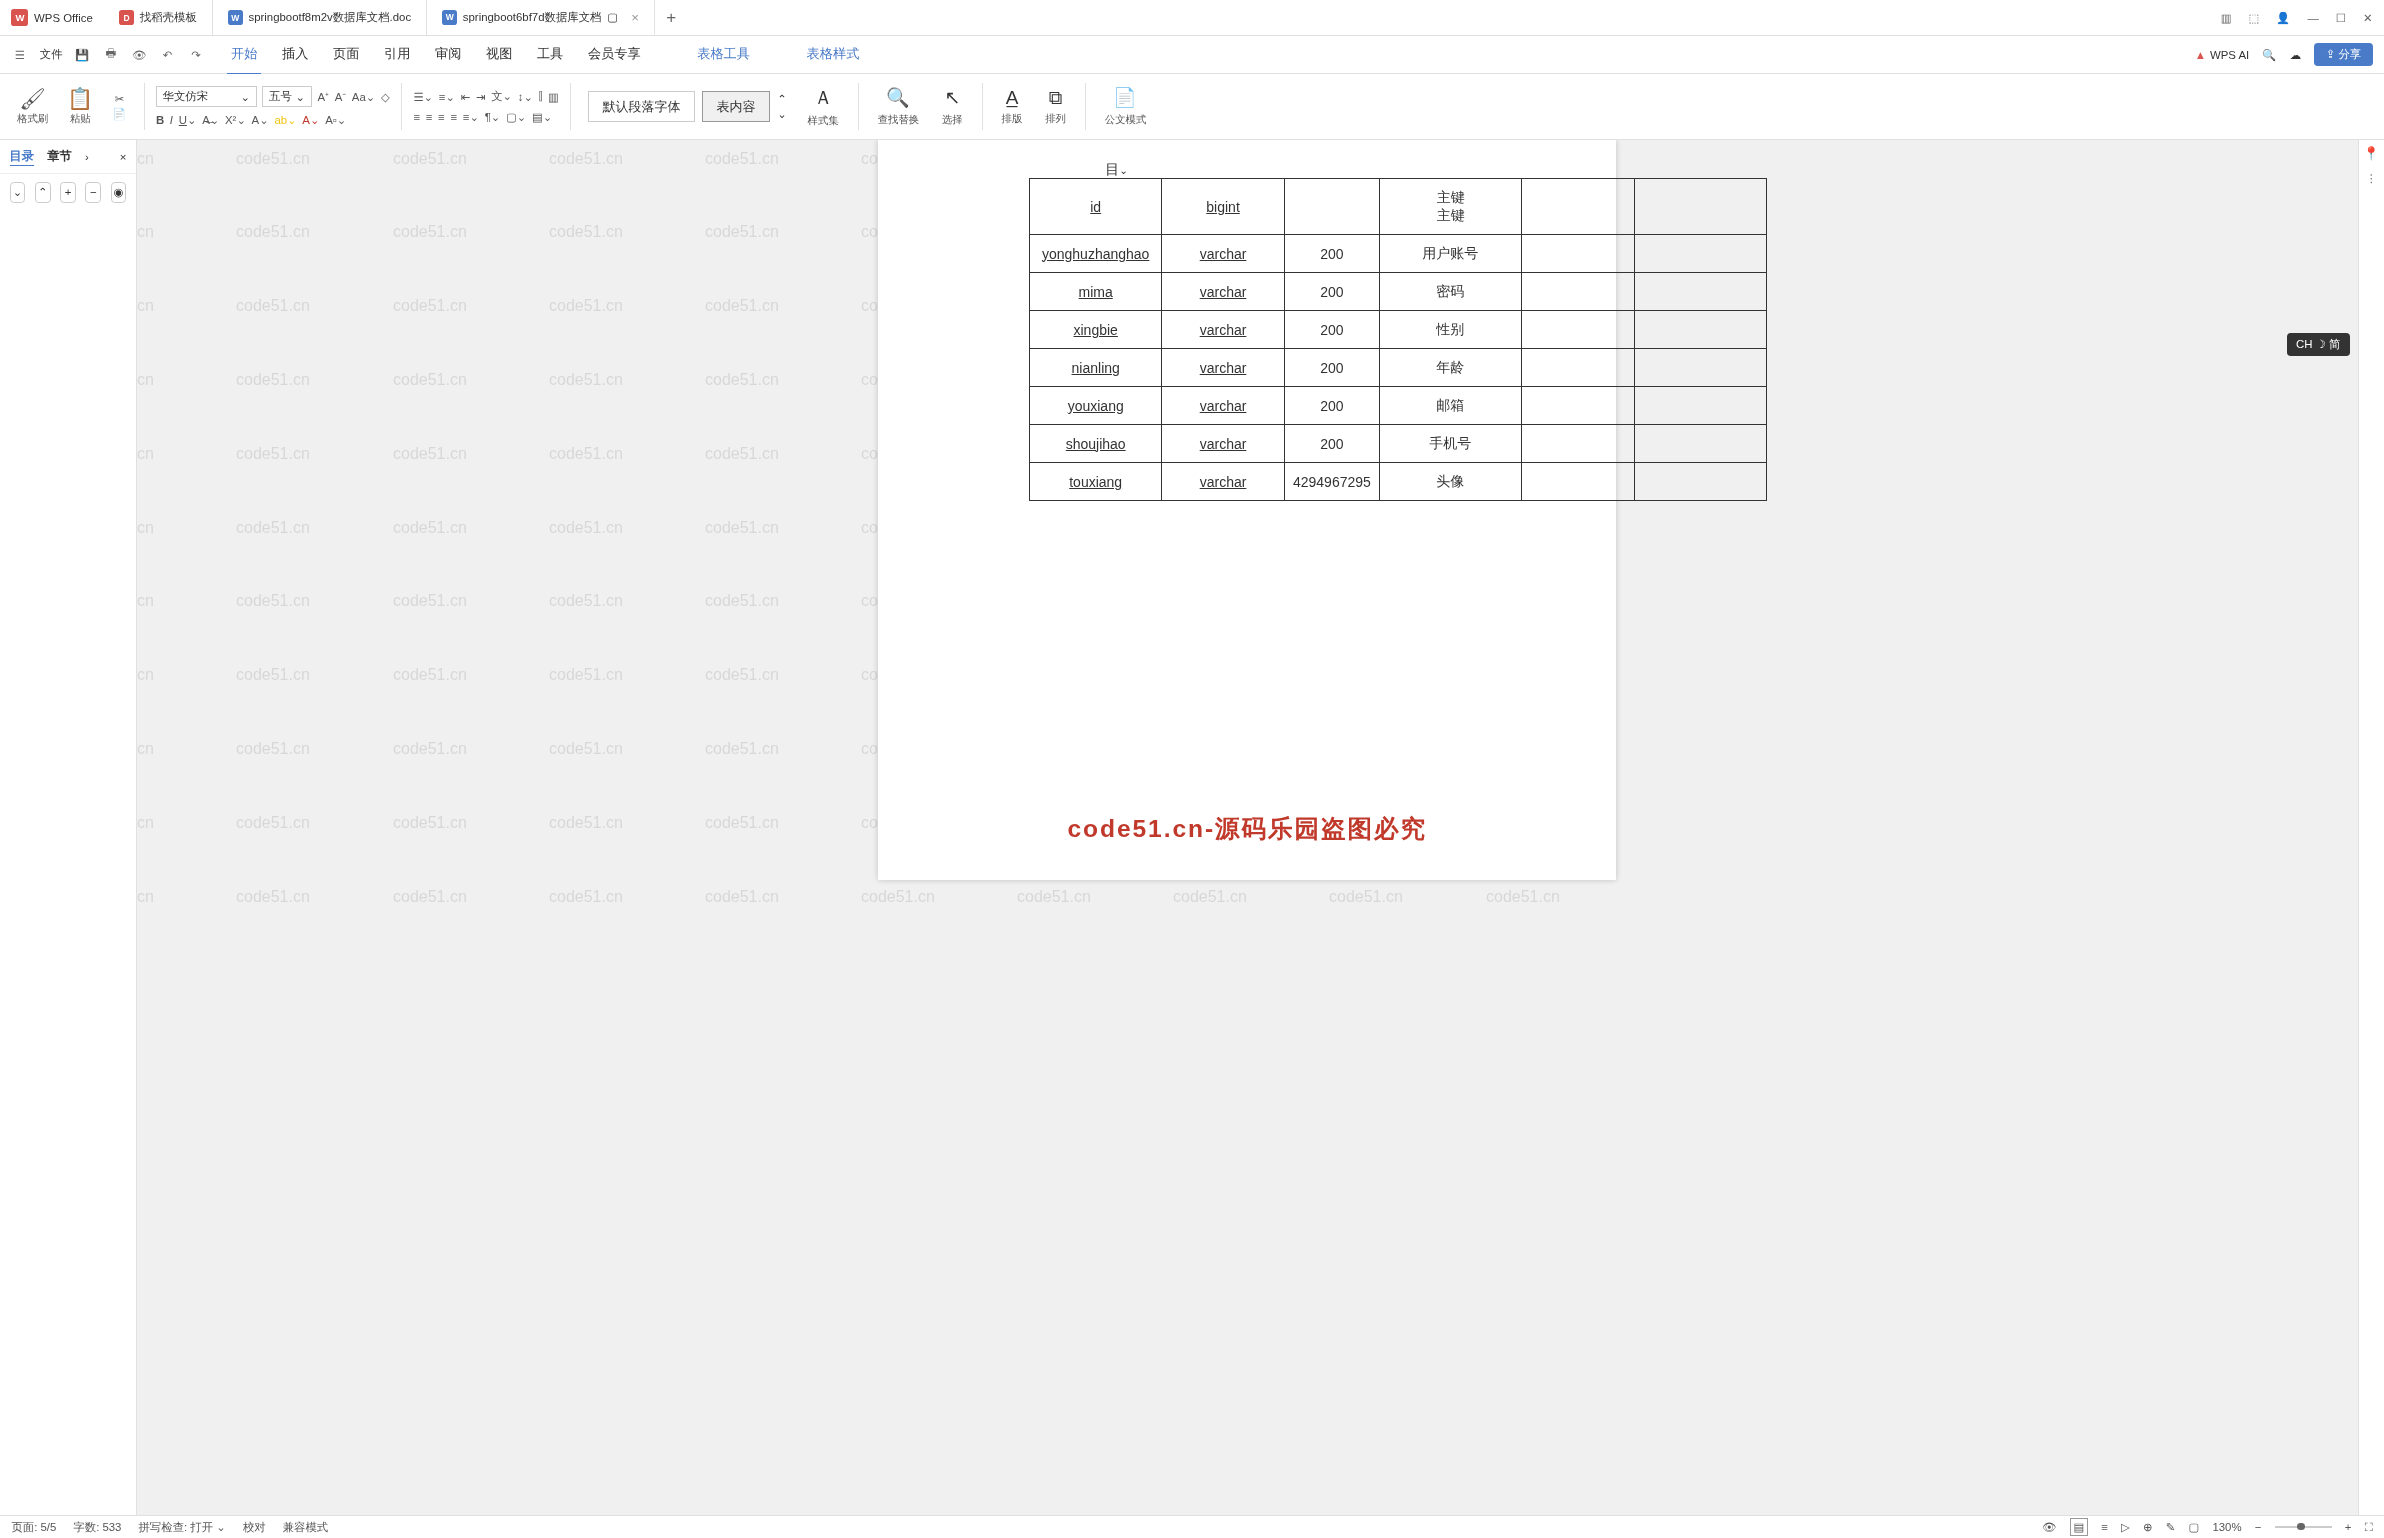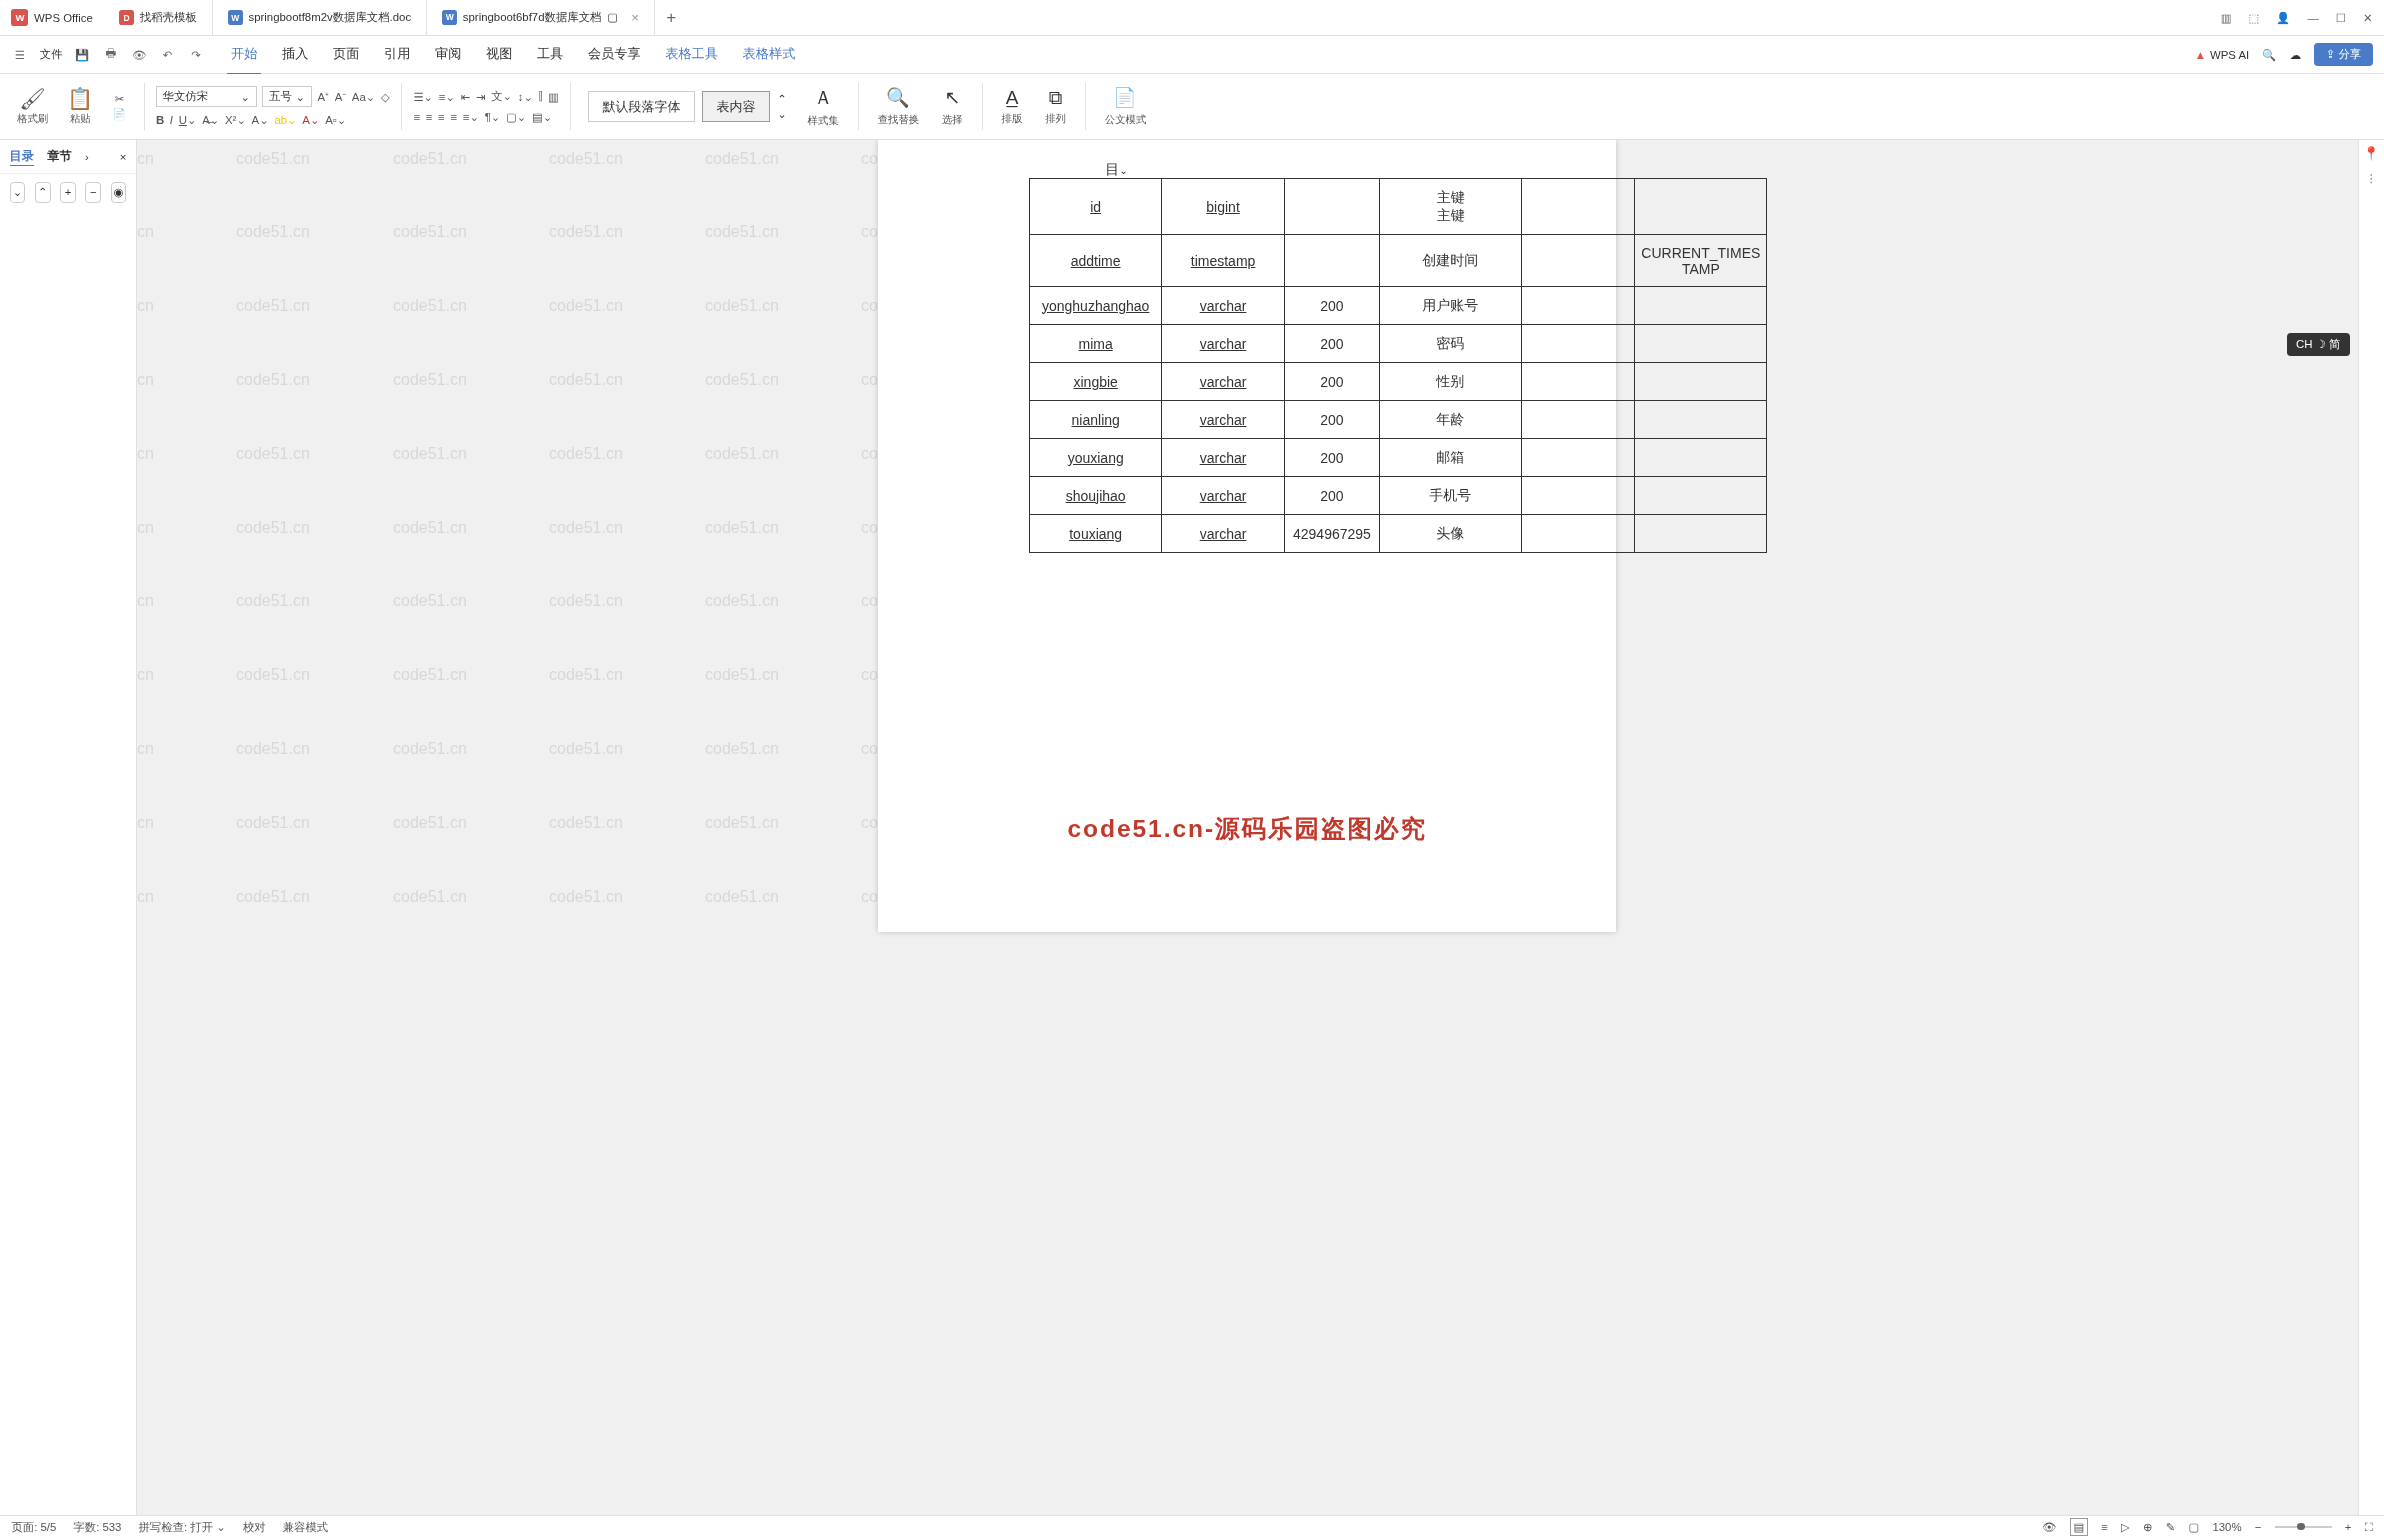--- a/index.html
+++ b/index.html
@@ -19,21 +19,21 @@
 .title-right { margin-left: auto; display: flex; align-items: center; gap: 17px; padding-right: 11.4px; }
 .title-right span { cursor: pointer; color: #666; }
 
 
 .menu-bar { display: flex; align-items: center; height: 38px; background: #fff; border-bottom: 0.9px solid #e0e0e0; padding: 0 11.4px; gap: 3.8px; }
 .menu-left { display: flex; align-items: center; gap: 11.4px; }
 .menu-icon { width: 17px; height: 17px; display: flex; align-items: center; justify-content: center; cursor: pointer; color: #666; }
 .menu-tabs { display: flex; gap: 17px; margin-left: 19px; }
 .menu-tab { cursor: pointer; padding: 9.5px 3.8px; font-size: 13.2px; }
 .menu-tab.active { color: #4a7bc8; border-bottom: 1.9px solid #4a7bc8; }
-.menu-tab.tool { color: #4a7bc8; }
+.menu-tab.tool { color: #4a7bc8; margin-left: 32px; }
 .menu-right { margin-left: auto; display: flex; align-items: center; gap: 13.2px; }
 .wps-ai { display: flex; align-items: center; gap: 3.8px; }
 .share-btn { background: #4a7bc8; color: #fff; padding: 3.8px 11.4px; border-radius: 3.8px; cursor: pointer; font-size: 11.4px; }
 
 
 .ribbon { display: flex; align-items: center; height: 66px; background: #fff; border-bottom: 0.9px solid #e0e0e0; padding: 0 11.4px; gap: 7.6px; }
 .ribbon-group { display: flex; flex-direction: column; align-items: center; gap: 1.9px; padding: 0 5.7px; }
 .ribbon-group-h { display: flex; align-items: center; gap: 7.6px; padding: 0 5.7px; }
 .ribbon-sep { width: 0.9px; height: 47px; background: #e0e0e0; margin: 0 3.8px; }
 .ribbon-icon { display: flex; align-items: center; justify-content: center; cursor: pointer; color: #555; }
@@ -393,28 +393,20 @@
         <tr>
           <td class="col1 u">id</td>
           <td class="col2 u">bigint</td>
           <td class="col3"></td>
           <td class="col4" style="white-space:pre-line;text-align:left;padding-left:57px">主键
 主键</td>
           <td class="col5"></td>
           <td class="col6"></td>
         </tr>
         <tr>
-          <td class="u">addtime</td>
-          <td class="u">timestamp</td>
-          <td></td>
-          <td>创建时间</td>
-          <td></td>
-          <td style="word-break:break-all">CURRENT_TIMESTAMP</td>
-        </tr>
-        <tr>
           <td class="u" style="word-break:break-all">yonghuzhanghao</td>
           <td class="u">varchar</td>
           <td>200</td>
           <td>用户账号</td>
           <td></td>
           <td></td>
         </tr>
         <tr>
           <td class="u">mima</td>
           <td class="u">varchar</td>

